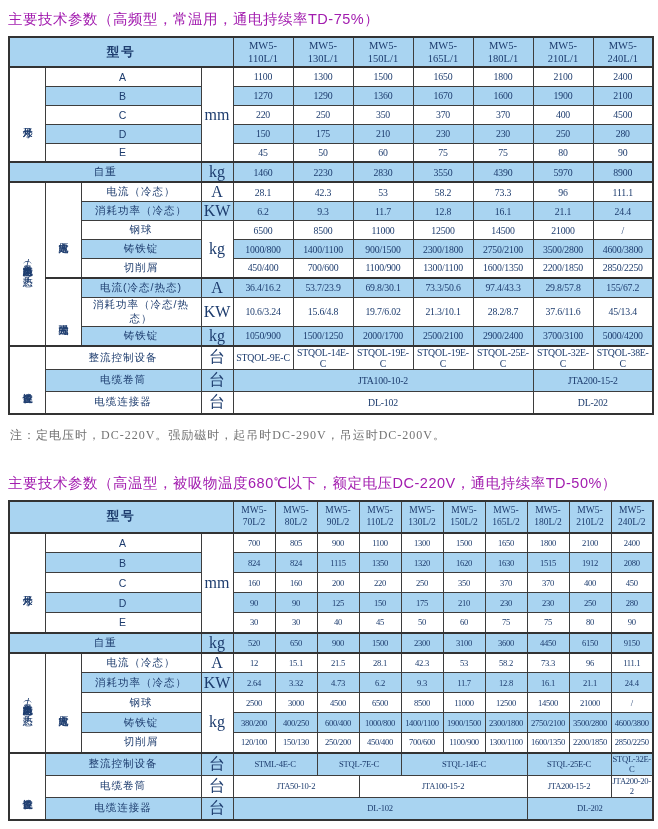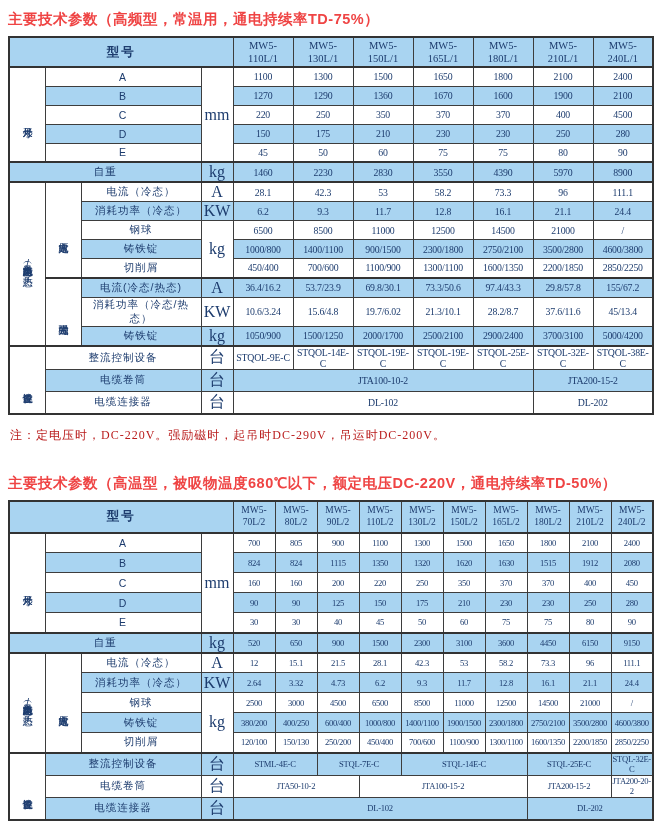--- a/index.html
+++ b/index.html
@@ -1,38 +1,38 @@
 <!DOCTYPE html>
 <html><head>
 <meta charset="utf-8">
 <style>
   html,body{margin:0;padding:0;background:#ffffff;}
   body{width:658px;font-family:"Liberation Sans",sans-serif;color:#1d3c6e;}
   .page{padding:8px 6px 10px 8px;}
-  .page-title{font-size:14.5px;font-weight:bold;color:#ef4444;margin:2px 0 7px 0;letter-spacing:0.5px;}
+  .page-title{font-size:14.5px;font-weight:normal;color:#a21caf;margin:2px 0 7px 0;letter-spacing:0.5px;}
   .title2{margin-top:30px;}
   table.spec{border-collapse:collapse;table-layout:fixed;width:644px;border:2px solid #333;background:#fff;padding-left:7px;}
   table.spec td{border:1px solid #3d3d3d;text-align:center;vertical-align:middle;padding:0 1px;overflow:hidden;color:#1d3c6e;}
   #table-0 tr{height:19px;} #table-0 tr.hdr{height:30px;}
   #table-1 tr{height:20px;} #table-1 tr.hdr{height:32px;}
   tr.row-blue td{background:#a9d4f1;}
   tr.row-white td{background:#ffffff;}
   td.bg-w{background:#ffffff !important;}
   tr.hdr td{border-bottom:2px solid #333;background:#a9d4f1;}
   tr.sec-top td{border-top:2px solid #333;}
   td.k-corner{font-size:12.5px;font-weight:bold;letter-spacing:2px;}
   td.k-model{font-family:"Liberation Serif",serif;font-size:10.5px;line-height:1.25;white-space:pre-line;}
   #table-1 td.k-model{font-size:9.5px;}
   td.k-label{font-size:10.5px;letter-spacing:1px;}
   td.k-unit{font-family:"Liberation Serif",serif;font-size:16px;}
   td.k-val{font-family:"Liberation Serif",serif;font-size:9.8px;letter-spacing:-0.2px;}
   #table-1 td.k-val{font-size:8.6px;letter-spacing:-0.3px;}
   td.k-vlabel{padding:0;}
   .vwrap{writing-mode:vertical-rl;text-orientation:upright;margin:0 auto;font-size:10px;line-height:12px;letter-spacing:0;display:inline-block;max-height:100%;}
-  .footnote{color:#b91c1c;font-size:12px;margin:12px 0 0 2px;letter-spacing:1px;font-family:"Liberation Serif",serif;}
+  .footnote{color:#737373;font-size:12px;margin:12px 0 0 2px;letter-spacing:1px;font-family:"Liberation Serif",serif;}
 </style>
 </head>
 <body>
 
 <div class="page">
 
   <div class="page-title">主要技术参数（高频型，常温用，通电持续率TD-75%）</div>
 
   <table class="spec" id="table-0">
     <colgroup>

